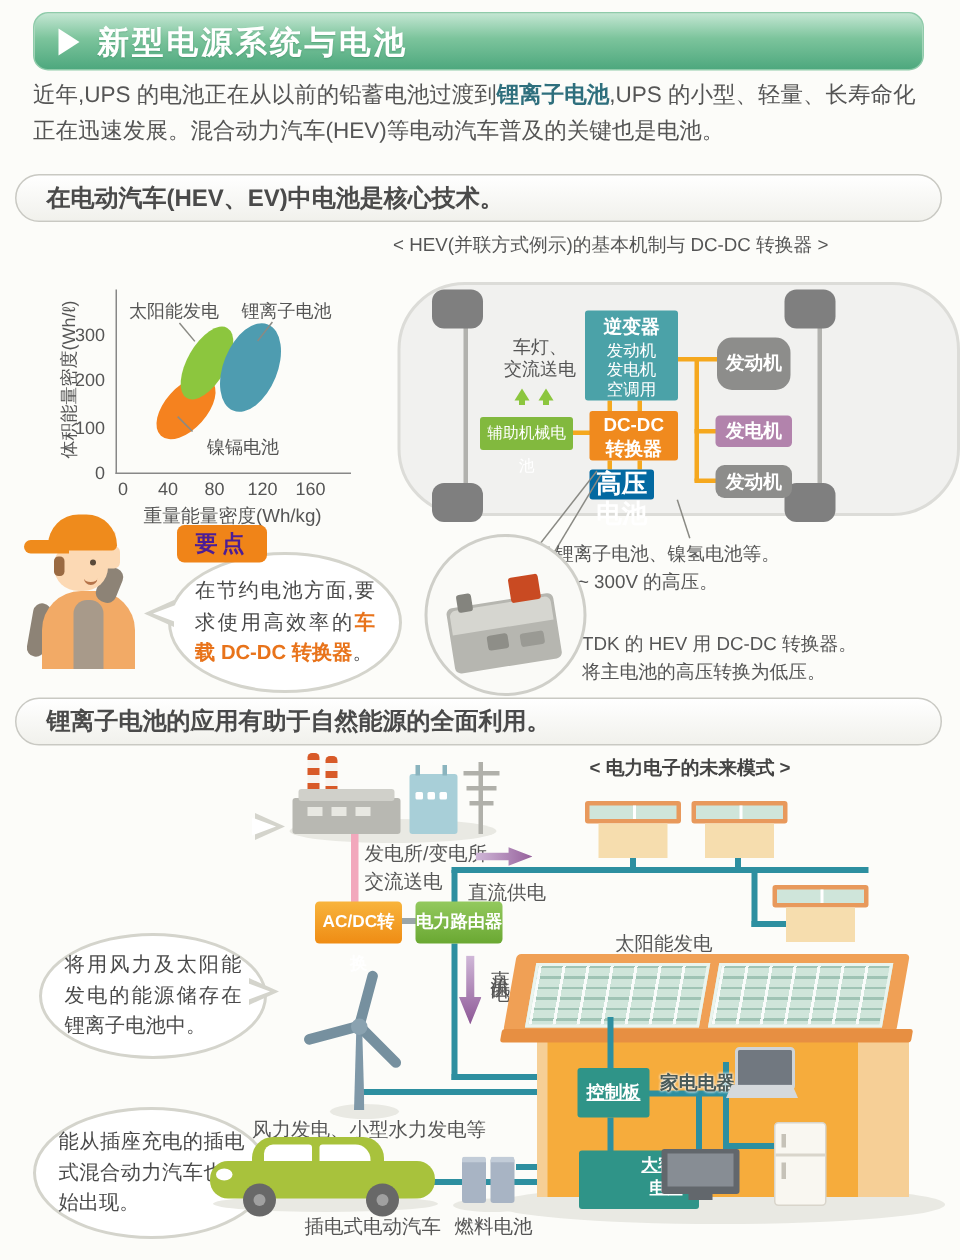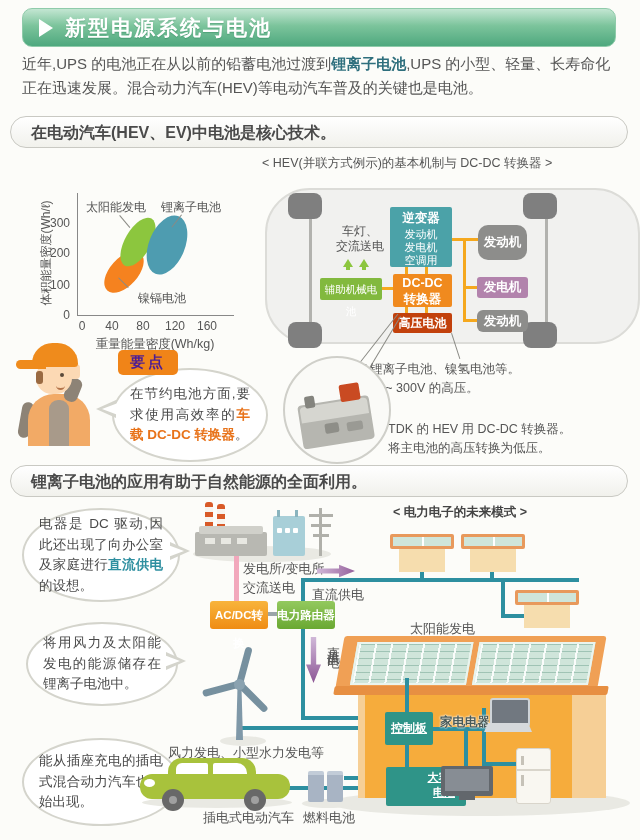--- a/index.html
+++ b/index.html
@@ -129,21 +129,21 @@
     <div class="carbox" style="left:125px;top:29px;width:62px;height:60px;background:#4ba2a8;border-radius:2px;padding-top:3px;">
       <div style="font-size:12.5px;font-weight:bold;line-height:16px;">逆变器</div>
       <div style="font-size:11px;line-height:13px;margin-top:2px;">发动机</div>
       <div style="font-size:11px;line-height:13px;">发电机</div>
       <div style="font-size:11px;line-height:13px;">空调用</div>
     </div>
     <div class="carbox" style="left:128px;top:96px;width:59px;height:33px;background:#f08a1e;border-radius:2px;font-weight:bold;font-size:12.5px;line-height:16px;padding-top:1px;">
       <div>DC-DC</div>
       <div>转换器</div>
     </div>
-    <div class="carbox" style="left:128px;top:135px;width:59px;height:20px;background:#c2410c;border-radius:2px;font-weight:bold;font-size:12px;line-height:20px;">高压电池</div>
+    <div class="carbox" style="left:128px;top:135px;width:43px;height:20px;background:#0369a1;border-radius:2px;font-weight:bold;font-size:17px;line-height:20px;">高压电池</div>
     <div class="carbox" style="left:213px;top:47px;width:49px;height:35px;background:#8d8d8b;border-radius:10px;font-weight:bold;font-size:12.5px;line-height:35px;">发动机</div>
     <div class="carbox" style="left:212px;top:99px;width:51px;height:21px;background:#b283ac;border-radius:3px;font-weight:bold;font-size:12.5px;line-height:21px;">发电机</div>
     <div class="carbox" style="left:212px;top:132px;width:51px;height:22px;background:#8d8d8b;border-radius:6px;font-weight:bold;font-size:12.5px;line-height:22px;">发动机</div>
   </div>
 
   <div class="pline" style="left:352px;top:372px;width:74px;transform:rotate(-52deg);"></div>
   <div class="pline" style="left:363px;top:378px;width:72px;transform:rotate(-59deg);"></div>
   <div class="pline" style="left:452px;top:333px;width:27px;transform:rotate(72deg);"></div>
 
   <div class="abs" style="left:6px;top:342px;width:108px;height:126px;">
@@ -183,23 +183,20 @@
     <div>约 200 ~ 300V 的高压。</div>
   </div>
   <div class="abs" style="left:388px;top:420px;font-size:12.5px;color:#555;line-height:19px;">
     <div>TDK 的 HEV 用 DC-DC 转换器。</div>
     <div>将主电池的高压转换为低压。</div>
   </div>
 
   <div class="pill" style="top:465px;"><span>锂离子电池的应用有助于自然能源的全面利用。</span></div>
   <div class="cap" style="left:393px;top:504px;font-weight:bold;color:#444;">&lt; 电力电子的未来模式 &gt;</div>
 
-  <div class="bubble" style="left:22px;top:508px;width:158px;height:94px;padding:8px 15px;">
-    <div><span>电器是 DC 驱动,因此还出现了向办公室及家庭进行</span><span class="em-teal2">直流供电</span><span>的设想。</span></div>
-  </div>
   <div class="tail-r" style="left:170px;top:542px;"></div>
   <div class="bubble" style="left:26px;top:622px;width:152px;height:84px;padding:8px 15px;">
     <div>将用风力及太阳能发电的能源储存在锂离子电池中。</div>
   </div>
   <div class="tail-r" style="left:166px;top:652px;"></div>
   <div class="bubble" style="left:22px;top:738px;width:158px;height:88px;padding:8px 15px;">
     <div>能从插座充电的插电式混合动力汽车也开始出现。</div>
   </div>
   <div class="tail-r" style="left:170px;top:770px;"></div>
 

